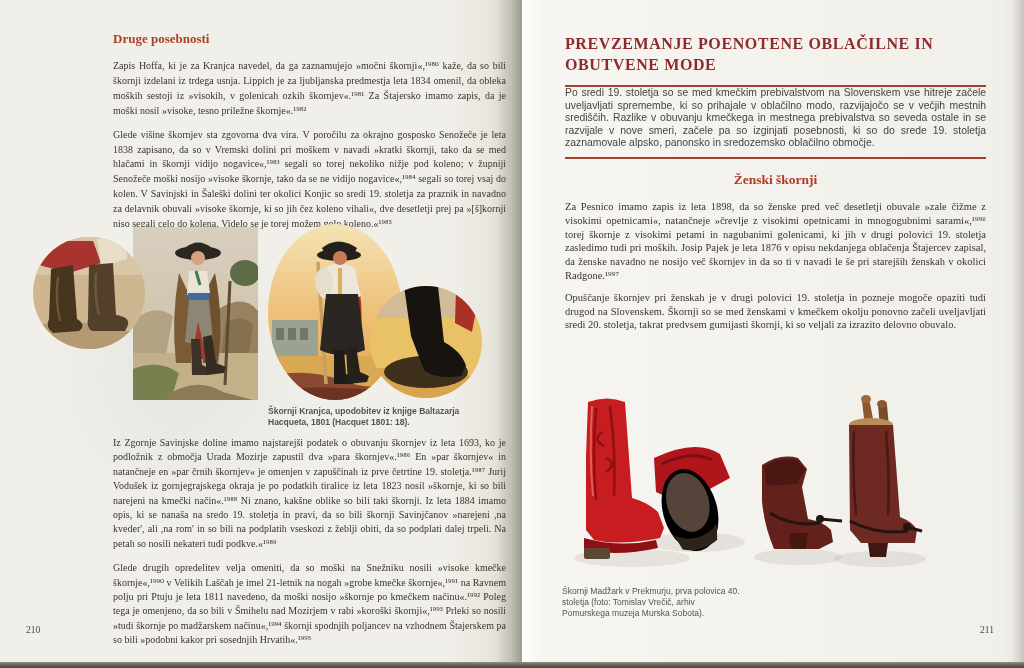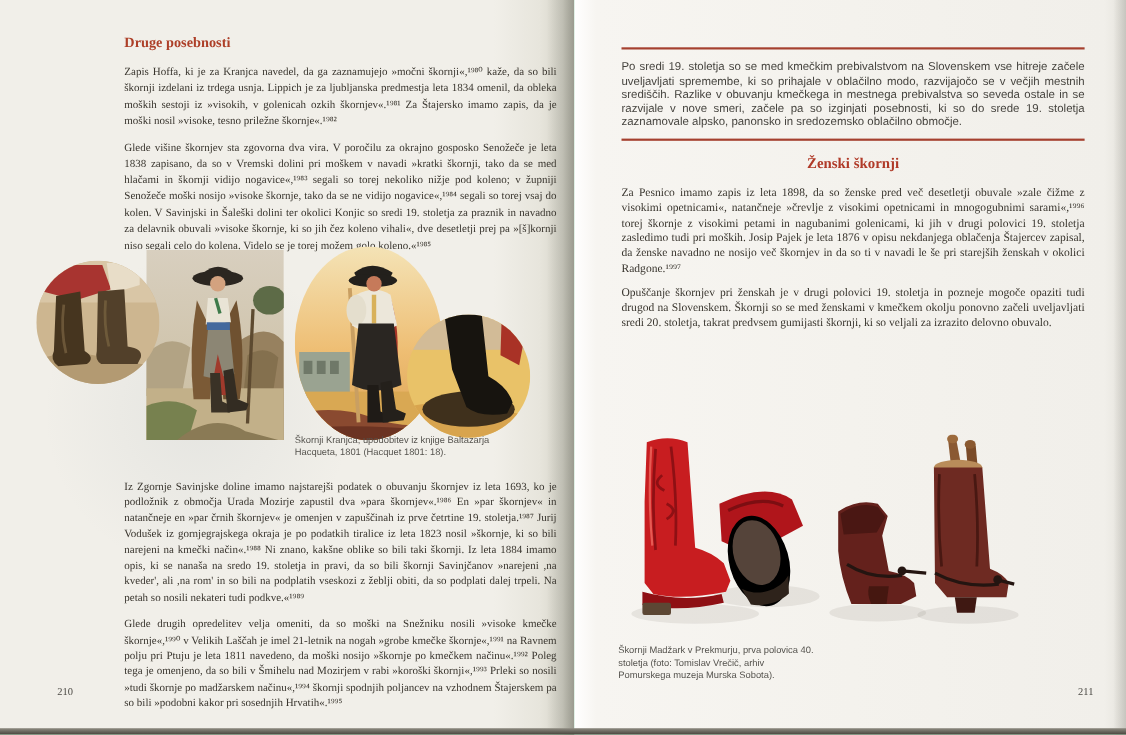--- a/index.html
+++ b/index.html
@@ -1,17 +1,17 @@
 <!DOCTYPE html>
 <html><head>
 <meta charset="utf-8">
 <style>
   html,body{margin:0;padding:0;background:#8a877e;}
   .scan{position:relative;width:1024px;height:668px;overflow:hidden;
-        background:#86efac;font-family:"Liberation Serif","DejaVu Serif",serif;}
+        background:#737373;font-family:"Liberation Serif","DejaVu Serif",serif;}
   
   .page{position:absolute;top:0;height:668px;}
   .page-left{left:0;width:522px;
      background:linear-gradient(to right,#f1efe9 0%,#f1efe9 86%,#e7e5dc 94%,#d6d4c9 98%,#b9b7ab 100%);}
   .page-right{left:522px;width:502px;
      background:linear-gradient(to right,#ffffff 0%,#f7f5f1 4%,#f4f2ed 50%,#f1efea 96%,#e4e2db 100%);}
   .ghost{position:absolute;left:40px;top:230px;width:280px;height:290px;border-radius:50%;
      background:radial-gradient(closest-side,rgba(140,155,165,0.12),rgba(140,155,165,0));}
   .bottom-edge{position:absolute;left:0;bottom:0;width:1024px;height:6px;
      background:linear-gradient(to bottom,#8f8c82,#45423a);}
@@ -25,31 +25,31 @@
   .h-rust{font-size:13px;font-weight:bold;color:#ad3f28;margin:0 0 12px 0;}
   .body-serif{font-size:10px;line-height:14.9px;color:#39352e;text-align:justify;margin:0;}
   .col-left .body-serif{margin-bottom:9px;}
   .col-left-lower{position:absolute;left:113px;top:436px;width:393px;}
   .col-left-lower .body-serif{margin-bottom:10px;line-height:14.4px;}
 
   .col-right{position:absolute;left:565px;top:33px;width:421px;}
   .chapter-title{font-size:16px;line-height:21px;font-weight:bold;color:#8e2a2e;
      letter-spacing:0.6px;margin:0;width:380px;}
   .ruled-box{border-top:2px solid #a5402f;border-bottom:2px solid #a5402f;
-     padding:11px 0 7px 0;margin-top:10px;}
+     padding:0 0 7px 0;margin-top:10px;}
   .sans-lead{font-family:"Liberation Sans","DejaVu Sans",sans-serif;font-size:10.4px;
      line-height:12.6px;color:#46443f;text-align:justify;margin:0;}
   .h-section{font-size:13.5px;font-weight:bold;color:#b03a28;margin:13px 0 5px 0;text-align:center;}
   .col-right .body-serif{font-size:10.5px;line-height:13.8px;}
   .p-top12{margin-top:12px;} .p-top8{margin-top:8px;}
 
   .caption{position:absolute;font-family:"Liberation Sans","DejaVu Sans",sans-serif;
      font-size:8.5px;line-height:10.8px;color:#55534e;text-align:left;}
   .pagenum{position:absolute;top:625px;font-size:9.5px;color:#4c4a45;}
-  .pn-left{left:26px;margin-left:26px;} .pn-right{right:30px;}
+  .pn-left{left:26px;} .pn-right{right:30px;}
 
   
   .fig{position:absolute;}
   svg{display:block;}
 </style>
 </head>
 <body>
 
 <div class="scan">
 
@@ -167,33 +167,34 @@
           <rect width="112" height="32" fill="#d2bb97"></rect>
           <path d="M0,84 q36,-8 70,0 t42,6 v22 H0 z" fill="#d8a44e"></path>
           <path d="M86,4 l22,10 -6,32 -17,-9 z" fill="#a93226"></path>
           <path d="M38,16 l24,-7 7,15 -21,9 z" fill="#c8a098"></path>
           <ellipse cx="56" cy="86" rx="42" ry="16" fill="#3f301c"></ellipse>
           <path d="M34,0 h34 l6,56 q18,10 22,24 l-5,10 q-25,4 -37,-6 l-13,-34 z" fill="#17140f"></path>
         </g>
       </svg>
     </div>
 
-    <div class="caption" style="left:268px;top:395px;width:208px;">Škornji Kranjca, upodobitev iz knjige Baltazarja Hacqueta, 1801 (Hacquet 1801: 18).</div>
+    <div class="caption" style="left:268px;top:406px;width:208px;font-weight:bold;">Škornji Kranjca, upodobitev iz knjige Baltazarja Hacqueta, 1801 (Hacquet 1801: 18).</div>
 
     <div class="col-left-lower">
       <p class="body-serif">Iz Zgornje Savinjske doline imamo najstarejši podatek o obuvanju škornjev iz leta 1693, ko je podložnik z območja Urada Mozirje zapustil dva »para škornjev«.¹⁹⁸⁶ En »par škornjev« in natančneje en »par črnih škornjev« je omenjen v zapuščinah iz prve četrtine 19. stoletja.¹⁹⁸⁷ Jurij Vodušek iz gornjegrajskega okraja je po podatkih tiralice iz leta 1823 nosil »škornje, ki so bili narejeni na kmečki način«.¹⁹⁸⁸ Ni znano, kakšne oblike so bili taki škornji. Iz leta 1884 imamo opis, ki se nanaša na sredo 19. stoletja in pravi, da so bili škornji Savinjčanov »narejeni ,na kveder', ali ,na rom' in so bili na podplatih vseskozi z žeblji obiti, da so podplati dalej trpeli. Na petah so nosili nekateri tudi podkve.«¹⁹⁸⁹</p>
       <p class="body-serif">Glede drugih opredelitev velja omeniti, da so moški na Snežniku nosili »visoke kmečke škornje«,¹⁹⁹⁰ v Velikih Laščah je imel 21-letnik na nogah »grobe kmečke škornje«,¹⁹⁹¹ na Ravnem polju pri Ptuju je leta 1811 navedeno, da moški nosijo »škornje po kmečkem načinu«.¹⁹⁹² Poleg tega je omenjeno, da so bili v Šmihelu nad Mozirjem v rabi »koroški škornji«,¹⁹⁹³ Prleki so nosili »tudi škornje po madžarskem načinu«,¹⁹⁹⁴ škornji spodnjih poljancev na vzhodnem Štajerskem pa so bili »podobni kakor pri sosednjih Hrvatih«.¹⁹⁹⁵</p>
     </div>
 
     <div class="pagenum pn-left">210</div>
   </div>
 
   <div class="page page-right">
 
     <div class="col-right" style="left:43px;">
+      <h1 class="chapter-title">PREVZEMANJE POENOTENE OBLAČILNE IN OBUTVENE MODE</h1>
       <div class="ruled-box">
         <p class="sans-lead">Po sredi 19. stoletja so se med kmečkim prebivalstvom na Slovenskem vse hitreje začele uveljavljati spremembe, ki so prihajale v oblačilno modo, razvijajočo se v večjih mestnih središčih. Razlike v obuvanju kmečkega in mestnega prebivalstva so seveda ostale in se razvijale v nove smeri, začele pa so izginjati posebnosti, ki so do srede 19. stoletja zaznamovale alpsko, panonsko in sredozemsko oblačilno območje.</p>
       </div>
       <h2 class="h-section">Ženski škornji</h2>
       <p class="body-serif p-top12">Za Pesnico imamo zapis iz leta 1898, da so ženske pred več desetletji obuvale »zale čižme z visokimi opetnicami«, natančneje »črevlje z visokimi opetnicami in mnogogubnimi sarami«,¹⁹⁹⁶ torej škornje z visokimi petami in nagubanimi golenicami, ki jih v drugi polovici 19. stoletja zasledimo tudi pri moških. Josip Pajek je leta 1876 v opisu nekdanjega oblačenja Štajercev zapisal, da ženske navadno ne nosijo več škornjev in da so ti v navadi le še pri starejših ženskah v okolici Radgone.¹⁹⁹⁷</p>
       <p class="body-serif p-top8">Opuščanje škornjev pri ženskah je v drugi polovici 19. stoletja in pozneje mogoče opaziti tudi drugod na Slovenskem. Škornji so se med ženskami v kmečkem okolju ponovno začeli uveljavljati sredi 20. stoletja, takrat predvsem gumijasti škornji, ki so veljali za izrazito delovno obuvalo.</p>
     </div>
 
     <div class="fig" style="left:40px;top:392px;">
       <svg width="190" height="182" viewBox="0 0 190 182">

